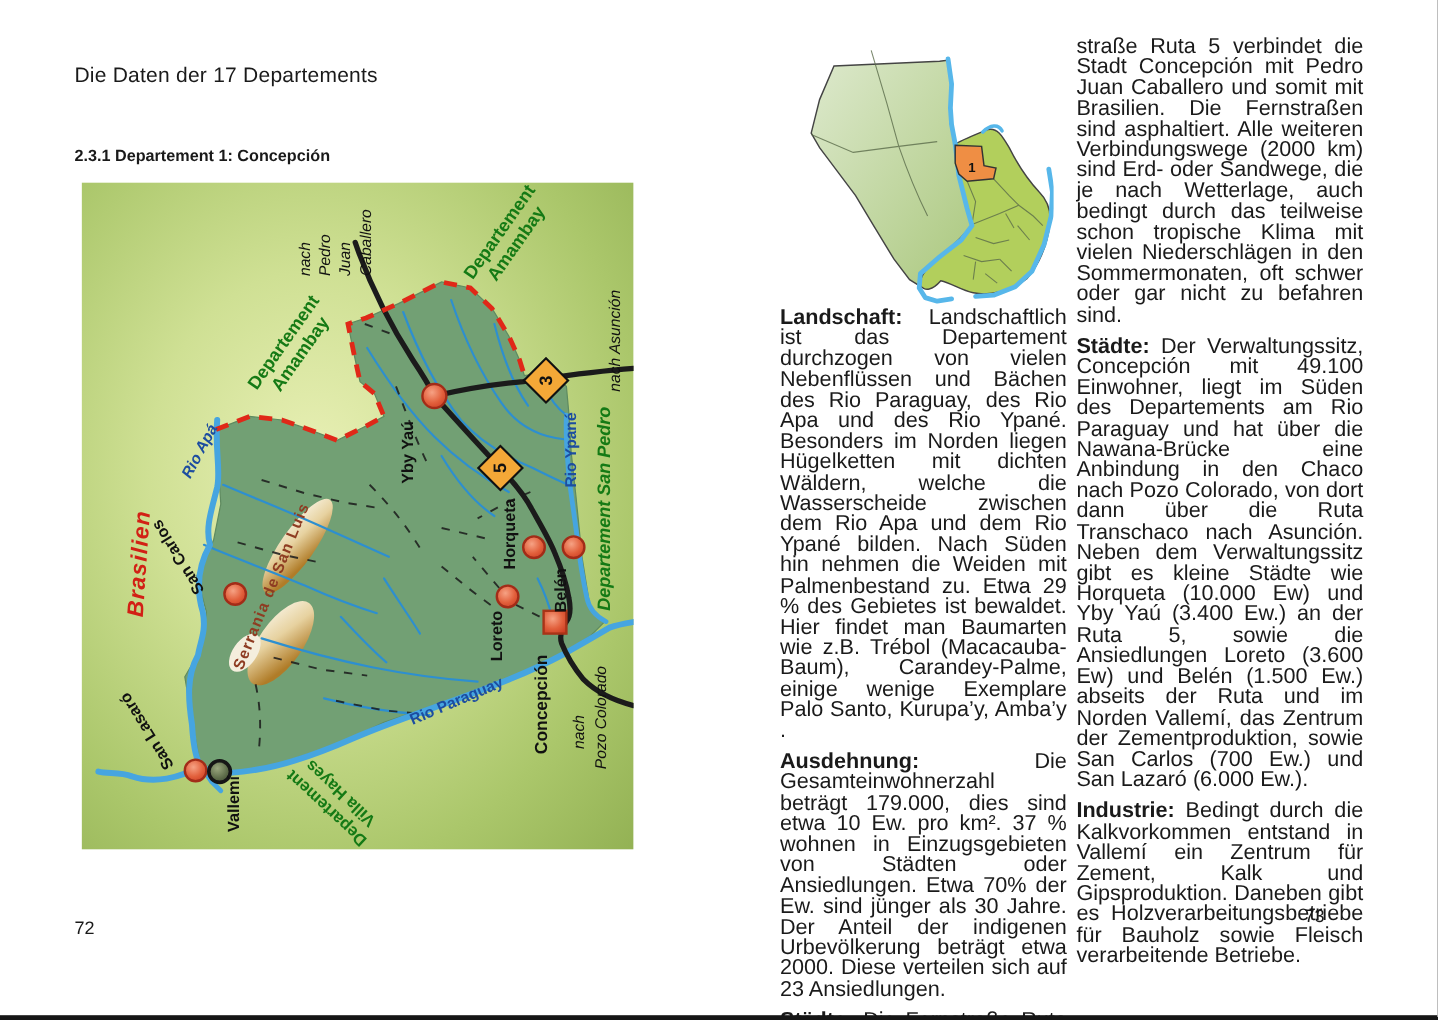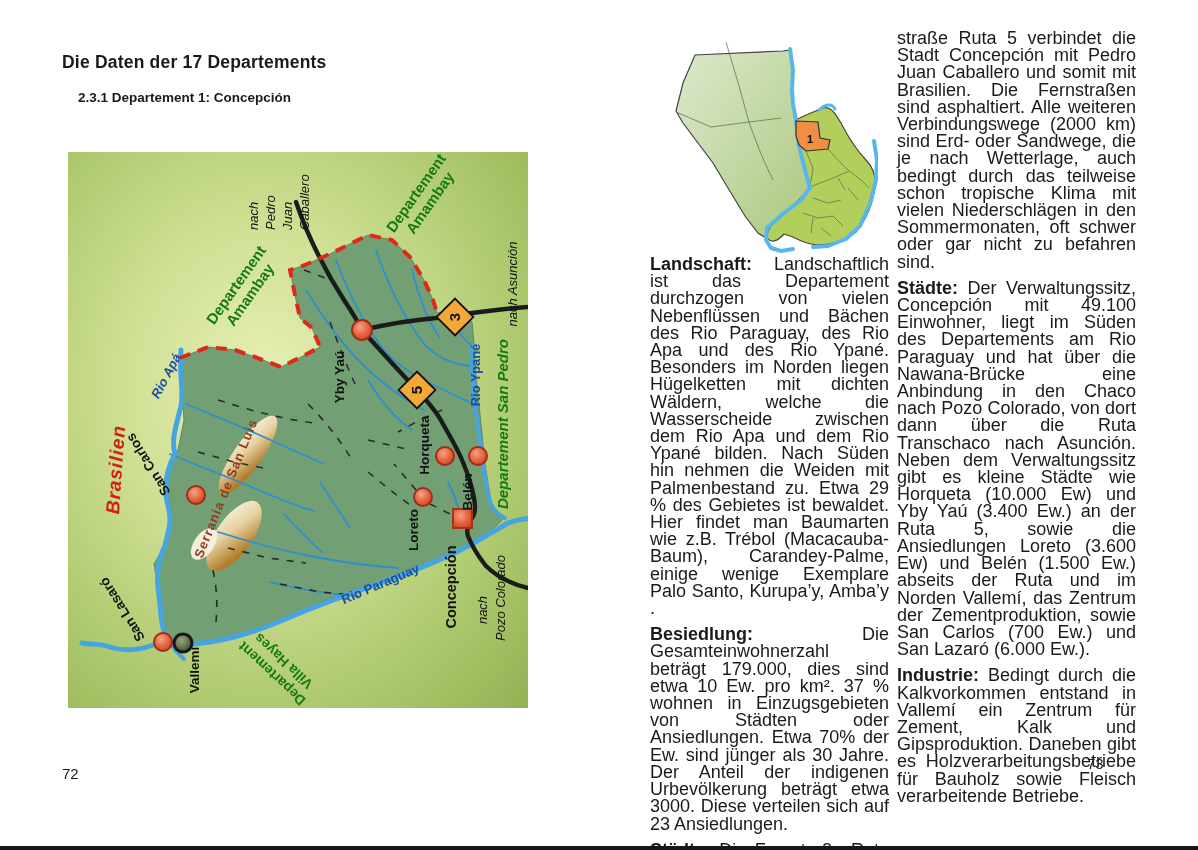--- a/index.html
+++ b/index.html
@@ -1,20 +1,20 @@
 <!DOCTYPE html>
 <html><head>
 <meta charset="utf-8">
 <style>
   html,body{margin:0;padding:0;background:#888;}
   .spread{position:relative;width:1198px;height:850px;background:#ffffff;overflow:hidden;
           font-family:"Liberation Sans",sans-serif;color:#1a1a1a;}
   .bottom-edge{position:absolute;left:0;bottom:0;width:1198px;height:4px;background:#161616;}
-  .title{position:absolute;left:62px;top:52px;font-size:17.5px;font-weight:bold;letter-spacing:.2px;}
-  .subtitle{position:absolute;left:62px;top:90px;font-size:13.5px;font-weight:bold;margin-left:16px;}
+  .title{position:absolute;left:62px;top:52px;font-size:17.5px;font-weight:normal;letter-spacing:.2px;}
+  .subtitle{position:absolute;left:62px;top:122px;font-size:13.5px;font-weight:bold;}
   .pagenum{position:absolute;font-size:15px;}
   .pagenum.left{left:62px;top:765px;}
   .pagenum.right{left:1087px;top:755px;width:50px;text-align:left;}
   .mapwrap{position:absolute;left:68px;top:152px;width:460px;height:556px;}
   .minimap{position:absolute;left:663px;top:28px;width:215px;height:235px;}
   .col{position:absolute;width:239px;font-size:18px;line-height:17.2px;text-align:justify;}
   .col1{left:650px;top:256px;}
   .col2{left:897px;top:30px;}
   .col p{margin:0 0 9px 0;}
   .col p:last-child{margin-bottom:0;}
@@ -231,21 +231,21 @@
         <path stroke-width="4" d="M 211,113 L 214,132 L 213,152 L 207,176 L 197,198 L 183,211 L 165,218 L 150,219"></path>
       </g>
 
       <path d="M 133,93 L 155,94 L 157,110 L 167,112 L 165,121 L 143,123 L 136,117 L 133,108 Z" fill="#ef8e44" stroke="#333" stroke-width="1.2"></path>
       <text class="mini-num" x="147" y="115">1</text>
     </svg>
   </div>
 
   <div class="col col1">
     <p><b>Landschaft:</b><span> Landschaftlich ist das Departement durchzogen von vielen Nebenflüssen und Bächen des Rio Paraguay, des Rio  Apa und des Rio Ypané. Besonders im Norden liegen Hügelketten mit dichten Wäldern, welche die  Wasserscheide zwischen dem Rio Apa und dem Rio Ypané bilden. Nach Süden hin nehmen die Weiden mit Palmenbestand zu. Etwa 29 % des Gebietes ist bewaldet. Hier findet man Baumarten wie z.B. Trébol (Macacauba-Baum), Carandey-Palme, einige wenige Exemplare Palo Santo, Kurupa’y, Amba’y .</span></p>
-    <p><b>Besiedlung:</b><span> Die Gesamteinwohnerzahl beträgt 179.000, dies sind etwa 10 Ew. pro km². 37 % wohnen in Einzugsgebieten von Städten oder Ansiedlungen. Etwa 70% der Ew. sind jünger als 30 Jahre. Der Anteil der indigenen Urbevölkerung beträgt etwa 3000. Diese verteilen sich auf 23  Ansiedlungen.</span></p>
+    <p><b>Ausdehnung:</b><span> Die Gesamteinwohnerzahl beträgt 179.000, dies sind etwa 10 Ew. pro km². 37 % wohnen in Einzugsgebieten von Städten oder Ansiedlungen. Etwa 70% der Ew. sind jünger als 30 Jahre. Der Anteil der indigenen Urbevölkerung beträgt etwa 2000. Diese verteilen sich auf 23  Ansiedlungen.</span></p>
     <p><b>Städte:</b><span> Die Fernstraße Ruta 3 führt von Yby Yaú nach Limpio/ Asunción, die Fern-</span></p>
   </div>
 
   <div class="col col2">
     <p><span>straße Ruta 5 verbindet die Stadt Concepción mit Pedro Juan Caballero und somit mit Brasilien. Die Fernstraßen sind asphaltiert. Alle weiteren Verbindungswege (2000 km) sind Erd- oder Sandwege, die je nach Wetterlage, auch bedingt durch das teilweise schon tropische Klima mit vielen Niederschlägen in den Sommermonaten, oft schwer oder gar nicht zu befahren sind.</span></p>
     <p><b>Städte:</b><span> Der Verwaltungssitz, Concepción mit 49.100 Einwohner, liegt im Süden des Departements am Rio Paraguay und hat über die Nawana-Brücke eine Anbindung in  den Chaco nach Pozo Colorado, von dort  dann über die Ruta Transchaco nach Asunción. Neben dem Verwaltungssitz gibt es  kleine Städte wie Horqueta (10.000 Ew)  und Yby Yaú (3.400 Ew.) an der Ruta 5, sowie die Ansiedlungen Loreto (3.600 Ew)  und Belén (1.500 Ew.) abseits der Ruta und im Norden Vallemí, das Zentrum der Zementproduktion, sowie San Carlos (700 Ew.) und San Lazaró (6.000 Ew.).</span></p>
     <p><b>Industrie:</b><span> Bedingt durch die Kalkvorkommen entstand in Vallemí ein Zentrum für Zement, Kalk und Gipsproduktion. Daneben gibt es Holzverarbeitungsbetriebe für Bauholz sowie Fleisch verarbeitende Betriebe.</span></p>
   </div>
 
   <div class="pagenum right">73</div>

